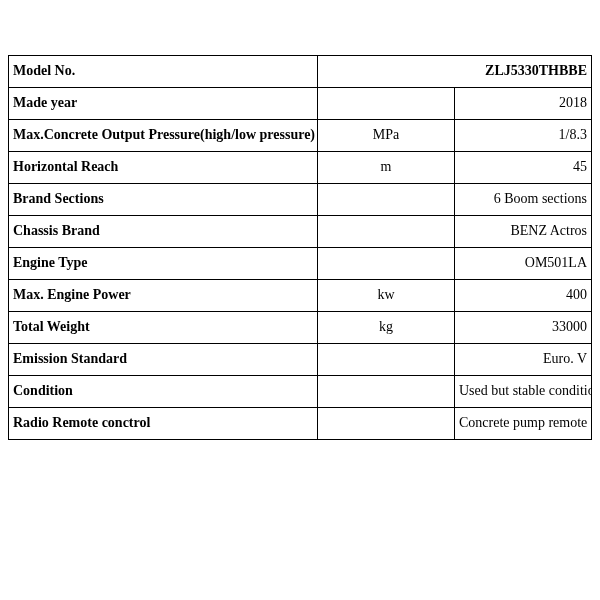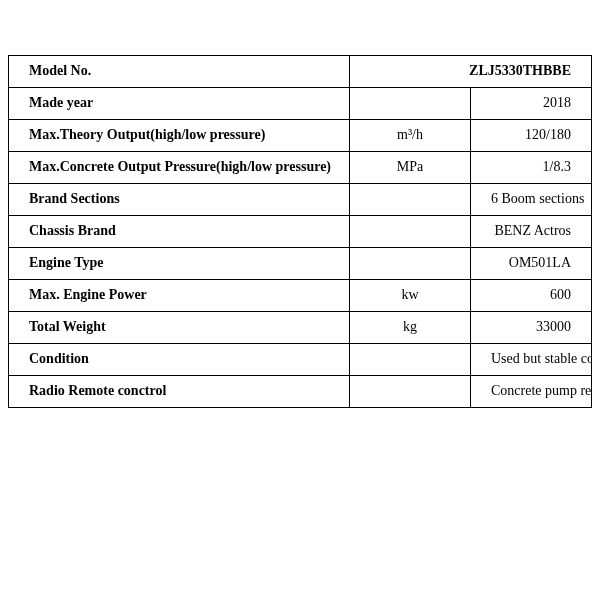--- a/index.html
+++ b/index.html
@@ -24,21 +24,21 @@
     top: 55px;
     width: 584px;
     border-collapse: collapse;
     table-layout: fixed;
     font-size: 14px;
     line-height: 1.2;
   }
   table.spec-table td {
     border: 1px solid #000000;
     height: 29px;
-    padding: 1px 20px;
+    padding: 1px 4px;
     vertical-align: middle;
     overflow: hidden;
     white-space: nowrap;
   }
   td.col-label { width: 300px; text-align: left; padding-left: 5px; font-weight: bold; }
   td.col-unit  { width: 46px;  text-align: center; padding-left: 1px; padding-right: 1px; }
   td.col-value { width: 232px; text-align: right; }
   tr.header-row td { font-weight: bold; }
   tr.header-row td.header-value { text-align: right; }
 </style>
@@ -51,53 +51,58 @@
       <tr class="header-row">
         <td class="col-label">Model No.</td>
         <td class="header-value" colspan="2">ZLJ5330THBBE</td>
       </tr>
     <tr>
           <td class="col-label">Made year</td>
           <td class="col-unit"></td>
           <td class="col-value">2018</td>
         </tr>
         <tr>
-          <td class="col-label">Max.Theory Output(high/low pressure)</td>
-          <td class="col-unit">m³/h</td>
-          <td class="col-value">120/180</td>
-        </tr>
-        <tr>
           <td class="col-label">Max.Concrete Output Pressure(high/low pressure)</td>
           <td class="col-unit">MPa</td>
           <td class="col-value">1/8.3</td>
+        </tr>
+        <tr>
+          <td class="col-label">Horizontal Reach</td>
+          <td class="col-unit">m</td>
+          <td class="col-value">45</td>
         </tr>
         <tr>
           <td class="col-label">Brand Sections</td>
           <td class="col-unit"></td>
           <td class="col-value">6 Boom sections</td>
         </tr>
         <tr>
           <td class="col-label">Chassis Brand</td>
           <td class="col-unit"></td>
           <td class="col-value">BENZ Actros</td>
         </tr>
         <tr>
           <td class="col-label">Engine Type</td>
           <td class="col-unit"></td>
           <td class="col-value">OM501LA</td>
         </tr>
         <tr>
           <td class="col-label">Max. Engine Power</td>
           <td class="col-unit">kw</td>
-          <td class="col-value">600</td>
+          <td class="col-value">400</td>
         </tr>
         <tr>
           <td class="col-label">Total Weight</td>
           <td class="col-unit">kg</td>
           <td class="col-value">33000</td>
+        </tr>
+        <tr>
+          <td class="col-label">Emission Standard</td>
+          <td class="col-unit"></td>
+          <td class="col-value">Euro. V</td>
         </tr>
         <tr>
           <td class="col-label">Condition</td>
           <td class="col-unit"></td>
           <td class="col-value">Used but stable condition</td>
         </tr>
         <tr>
           <td class="col-label">Radio Remote conctrol</td>
           <td class="col-unit"></td>
           <td class="col-value">Concrete pump remote controller</td>

